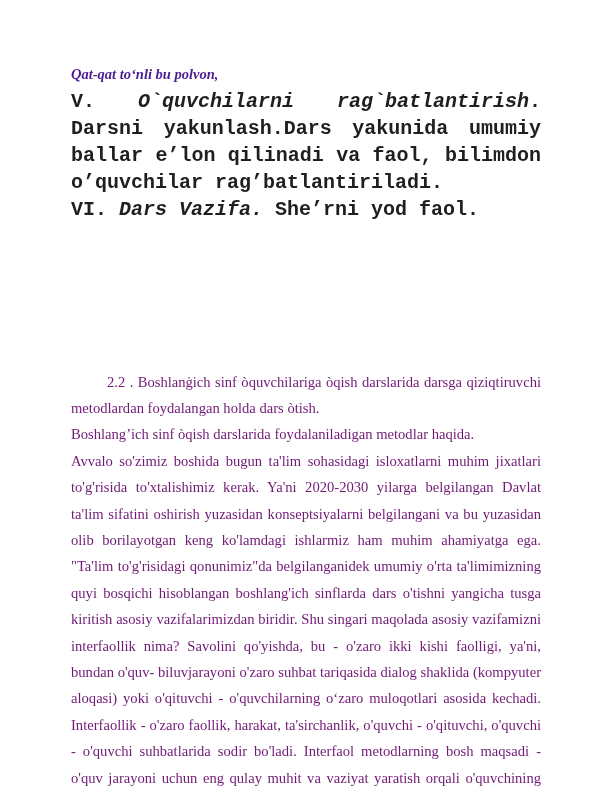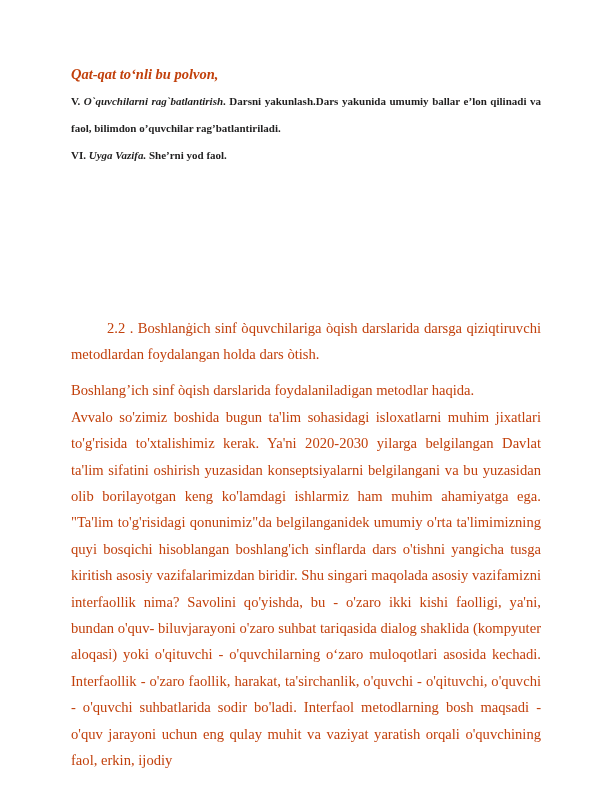--- a/index.html
+++ b/index.html
@@ -26,34 +26,35 @@
     top: 62px;
     width: 470px;
   }
 
   
   .poem-line {
     font-size: 14.5px;
     line-height: 25.5px;
     font-weight: bold;
     font-style: italic;
-    color: #c2410c;
+    color: #4c1d95;
     text-align: left;
     white-space: pre-wrap;
   }
 
   
   .heading-para {
-    font-size: 11px;
+    font-size: 20px;
     line-height: 27px;
     font-weight: bold;
     text-align: justify;
     text-justify: inter-word;
     color: #201f1f;
     margin: 0;
+    font-family: Liberation Mono, monospace;
   }
   .heading-para.last-nojust {
     text-align: left;
   }
   .it {
     font-style: italic;
   }
   .rm {
     font-style: normal;
   }
@@ -62,48 +63,47 @@
   .gap {
     height: 146px;
   }
 
   
   .body-para {
     font-size: 14.6px;
     line-height: 26.4px;
     text-align: justify;
     text-justify: inter-word;
-    color: #c2410c;
+    color: #701a75;
     margin: 0;
     hyphens: none;
   }
   .body-para.indent {
     text-indent: 36px;
   }
   .body-para.flush {
     text-align: left;
-    margin-top: 10px;
   }
 </style>
 </head>
 <body>
 
 <div class="page">
   <div class="content">
 
     <div class="poem-block">
       <div class="poem-line">Qat-qat to‘nli bu polvon,</div>
     </div>
 
     <p class="heading-para">
       <span class="rm">V.</span><span class="rm"> </span><span class="it">O`quvchilarni rag`batlantirish</span><span class="rm">. Darsni yakunlash.Dars yakunida umumiy ballar e’lon qilinadi va faol, bilimdon o’quvchilar rag’batlantiriladi.</span>
     </p>
 
     <p class="heading-para last-nojust">
-      <span class="rm">VI.</span><span class="rm"> </span><span class="it">Uyga Vazifa.</span><span class="rm">   She’rni yod faol.</span>
+      <span class="rm">VI.</span><span class="rm"> </span><span class="it">Dars Vazifa.</span><span class="rm">   She’rni yod faol.</span>
     </p>
 
     <div class="gap"></div>
 
     <p class="body-para indent">2.2 . Boshlanġich sinf òquvchilariga òqish darslarida darsga qiziqtiruvchi metodlardan foydalangan holda dars òtish.</p>
 
     <p class="body-para flush">Boshlang’ich sinf òqish darslarida foydalaniladigan metodlar haqida.</p>
 
     <p class="body-para">Avvalo so'zimiz boshida bugun ta'lim sohasidagi isloxatlarni muhim jixatlari to'g'risida to'xtalishimiz kerak. Ya'ni 2020-2030 yilarga belgilangan Davlat ta'lim sifatini oshirish yuzasidan konseptsiyalarni belgilangani va bu yuzasidan olib borilayotgan keng ko'lamdagi ishlarmiz ham muhim ahamiyatga ega. "Ta'lim to'g'risidagi qonunimiz"da belgilanganidek umumiy o'rta ta'limimizning quyi bosqichi hisoblangan boshlang'ich sinflarda dars o'tishni yangicha tusga kiritish asosiy vazifalarimizdan biridir. Shu singari maqolada asosiy vazifamizni interfaollik nima? Savolini qo'yishda, bu - o'zaro ikki kishi faolligi, ya'ni, bundan o'quv- biluvjarayoni o'zaro suhbat tariqasida dialog shaklida (kompyuter aloqasi) yoki o'qituvchi - o'quvchilarning o‘zaro muloqotlari asosida kechadi. Interfaollik - o'zaro faollik, harakat, ta'sirchanlik, o'quvchi - o'qituvchi, o'quvchi - o'quvchi suhbatlarida sodir bo'ladi. Interfaol metodlarning bosh maqsadi - o'quv jarayoni uchun eng qulay muhit va vaziyat yaratish orqali o'quvchining faol, erkin, ijodiy</p>
 

